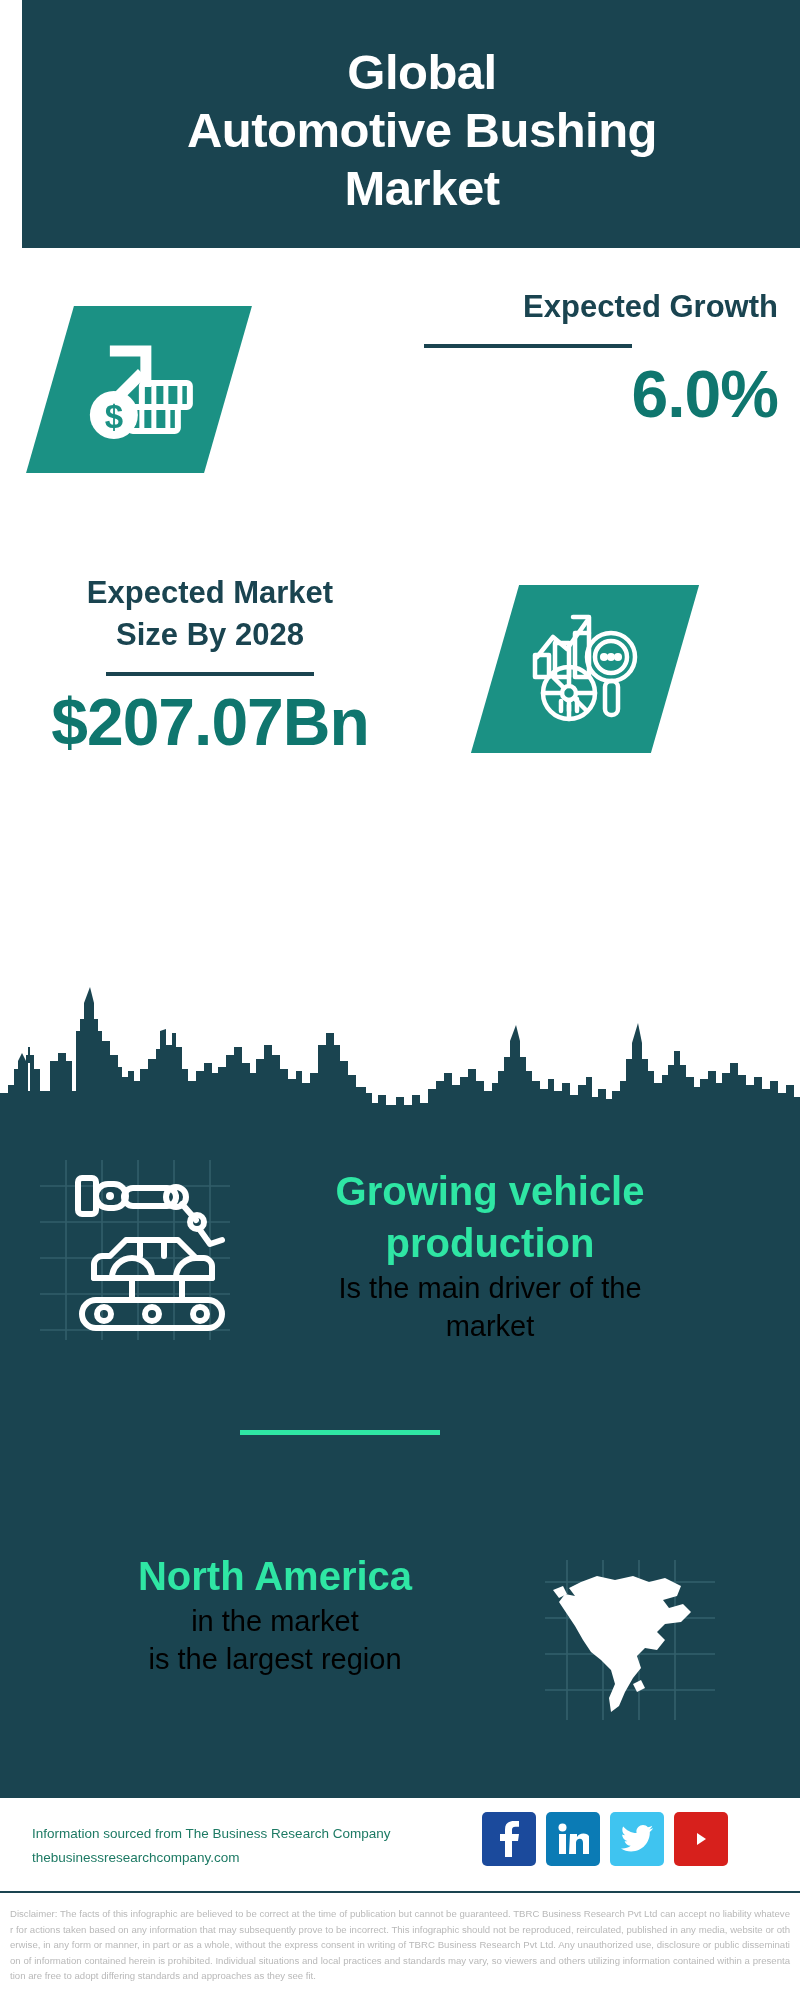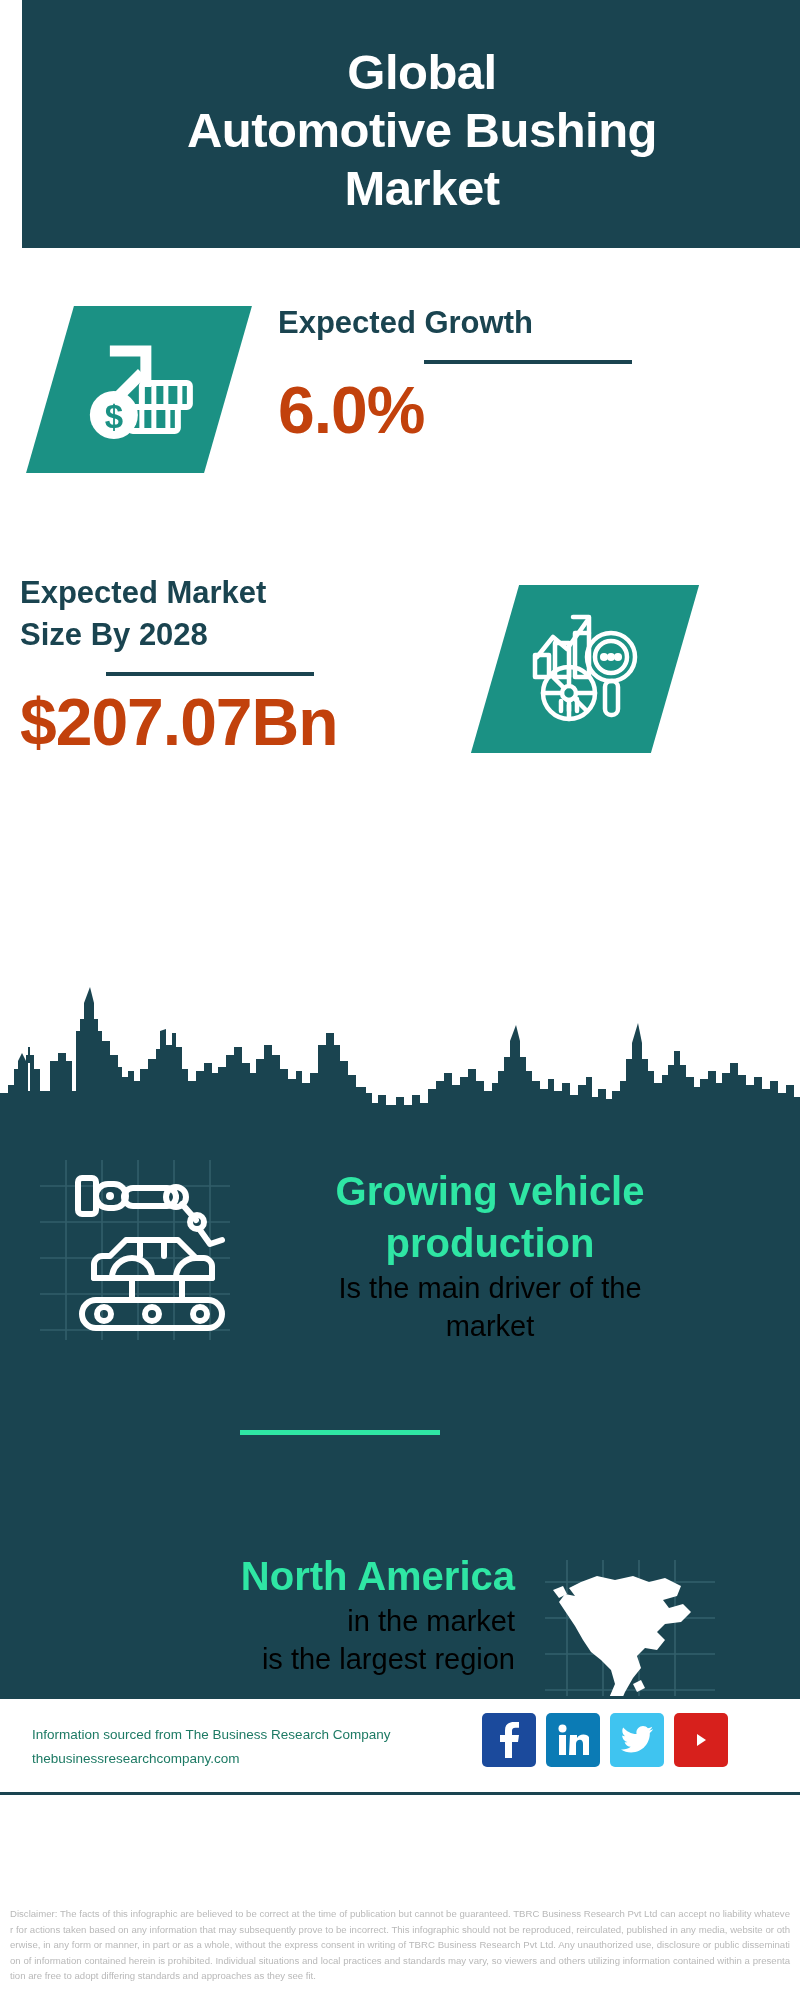--- a/index.html
+++ b/index.html
@@ -40,47 +40,48 @@
     transform:skewX(-16deg);
     display:flex; align-items:center; justify-content:center;
   }
   .badge1 {
     position:absolute; left:50px; top:56px;
     width:178px; height:167px;
   }
   .badge1 .ico { transform:skewX(16deg); }
 
   .stat1-text {
-    position:absolute; left:278px; top:52px; width:500px;
-    text-align:left;
+    position:absolute; left:278px; top:36px; width:500px;
+    text-align:right;
   }
   .stat-label {
     color:#1a4450;
     font-size:31px;
     font-weight:bold;
     line-height:1.35;
   }
   .divider {
     height:4px; background:#1a4450;
     width:208px; margin:16px auto 10px auto;
   }
   .stat-value {
-    color:#c2410c;
+    color:#0f766e;
     font-size:66px;
     font-weight:bold;
     line-height:1.1;
     letter-spacing:-1px;
   }
 
   
   .stat2 {
     position:absolute; left:0; top:545px; width:800px; height:260px;
   }
   .stat2-text {
     position:absolute; left:20px; top:27px; width:380px;
+    text-align:center;
   }
   .badge2 {
     position:absolute; left:495px; top:40px;
     width:180px; height:168px;
   }
   .badge2 .ico { transform:skewX(16deg); }
 
   
   .dark-wrap {
     position:absolute; left:0; top:985px; width:800px; height:810px;
@@ -122,27 +123,27 @@
     position:absolute; left:240px; top:1430px;
     width:200px; height:5px; background:#2fe6a4;
   }
 
   
   .region-row {
     position:absolute; left:0; top:1540px; width:800px; height:220px;
   }
   .region-text {
     position:absolute; left:35px; top:10px; width:480px;
-    text-align:right;
+    text-align:center;
   }
   .region-map { position:absolute; left:545px; top:20px; width:170px; height:160px; }
 
   
   .footer {
-    position:absolute; left:0; top:1696px; width:800px; height:98px;
+    position:absolute; left:0; top:1795px; width:800px; height:98px;
     background:#ffffff;
     border-top:3px solid #1a4450;
     border-bottom:2px solid #1a4450;
   }
   .footer-text {
     position:absolute; left:32px; top:24px; width:460px;
   }
   .footer-text div {
     color:#1d7a64;
     font-size:13.5px;

